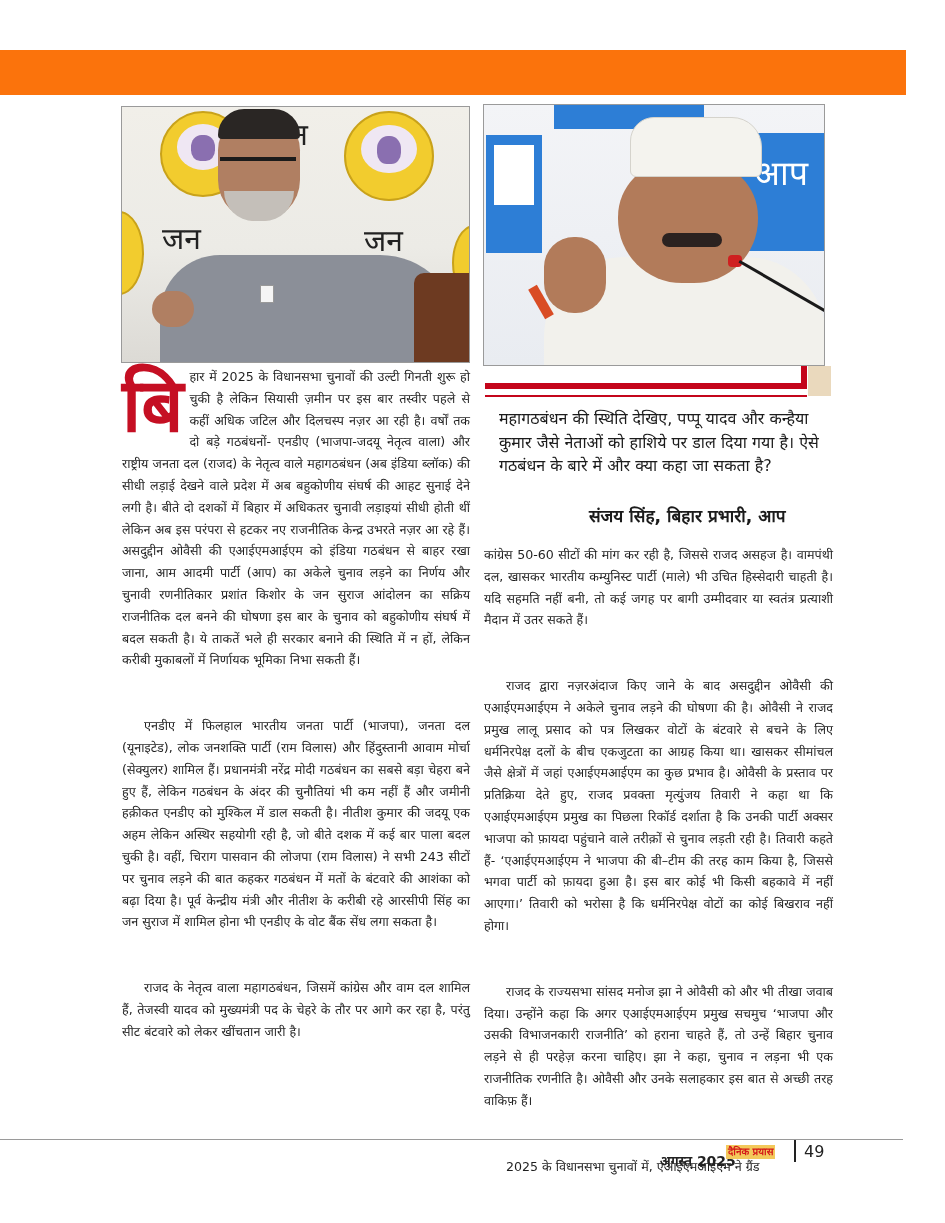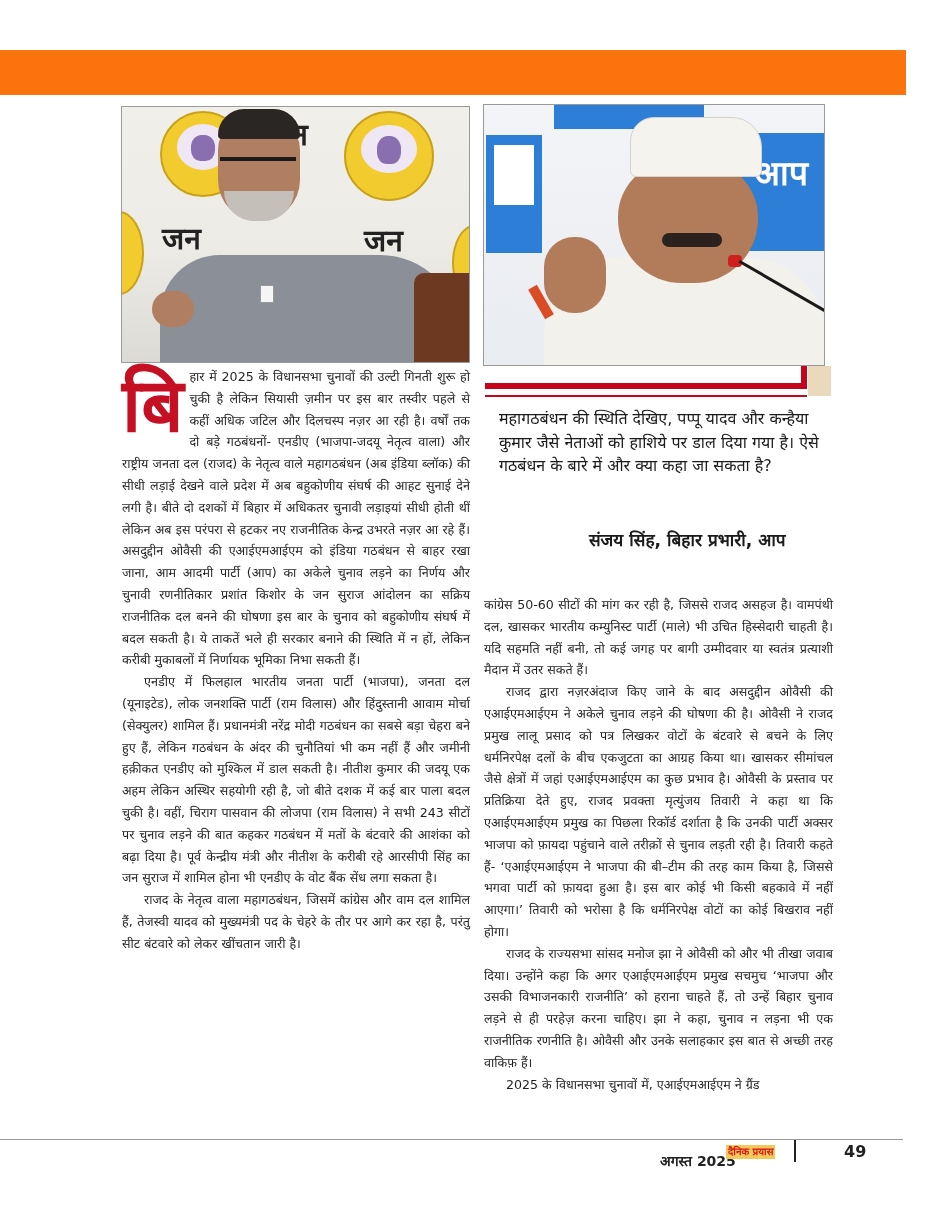--- a/index.html
+++ b/index.html
@@ -1,45 +1,45 @@
 <!DOCTYPE html>
 <html><head>
 <meta charset="utf-8">
 <style>
   html,body{margin:0;padding:0;background:#ffffff;}
   body{width:945px;height:1223px;position:relative;overflow:hidden;font-family:"DejaVu Sans","Liberation Sans",sans-serif;color:#1a1a1a;}
   .banner{position:absolute;left:0;top:50px;width:906px;height:45px;background:#fb730c;}
-  .photo{position:absolute;overflow:hidden;border:1px solid #9a9a9a;box-sizing:border-box;font-weight:bold;}
+  .photo{position:absolute;overflow:hidden;border:1px solid #9a9a9a;box-sizing:border-box;}
   .photo-left{left:121px;top:106px;width:349px;height:257px;background:linear-gradient(180deg,#f1efe9 0%,#ecebe6 55%,#dcdad5 100%);}
   .photo-right{left:483px;top:104px;width:342px;height:262px;background:linear-gradient(180deg,#f3f4f7 0%,#e9ecf1 100%);}
   .logo-badge{position:absolute;border-radius:50%;background:#f2cc2e;border:2px solid #c9a21a;}
   .logo-badge .face{position:absolute;left:18%;top:14%;width:64%;height:56%;border-radius:50%;background:#efe7f3;}
   .logo-badge .face:after{content:"";position:absolute;left:28%;top:22%;width:44%;height:58%;border-radius:45% 45% 40% 40%;background:#8a6fb0;}
   .banner-word{position:absolute;font-family:"DejaVu Serif",serif;font-size:30px;color:#222;}
   .person{position:absolute;}
   .aap-block{position:absolute;background:#2d7ed6;}
   .aap-white{position:absolute;background:#ffffff;}
   .quote-rule-thick{position:absolute;left:485px;top:383px;width:322px;height:6px;background:#c4051b;}
   .quote-rule-vert{position:absolute;left:801px;top:366px;width:6px;height:23px;background:#c4051b;}
   .quote-rule-thin{position:absolute;left:485px;top:395px;width:322px;height:2px;background:#c4051b;}
   .quote-tan{position:absolute;left:808px;top:366px;width:23px;height:30px;background:#ead9bd;}
   .quote{position:absolute;left:499px;top:407px;width:320px;font-size:16px;line-height:23.6px;color:#1b1b1b;}
-  .quote-attr{position:absolute;left:589px;top:504px;font-size:17.2px;font-weight:bold;color:#1b1b1b;margin-top:24px;}
+  .quote-attr{position:absolute;left:589px;top:504px;font-size:17.2px;font-weight:bold;color:#1b1b1b;}
   .col{position:absolute;font-size:12.6px;line-height:21.8px;text-align:justify;color:#1f1f1f;}
   .col p{margin:0;}
-  .col .indent{text-indent:22px;}
+  .col .indent{text-indent:22px;margin-top:44px;}
   .col h3{margin:10px 0 5px 0;font-size:15px;font-weight:bold;letter-spacing:-0.2px;color:#1a1a1a;line-height:22px;}
   .col-left{left:122px;top:366px;width:348px;}
-  .col-right{left:484px;top:594px;width:349px;}
+  .col-right{left:484px;top:544px;width:349px;}
   .dropcap{float:left;font-family:"DejaVu Serif",serif;font-size:74px;line-height:70px;color:#c50f23;font-weight:bold;margin:4px 6px 0 0;height:68px;}
   .footer-rule{position:absolute;left:0;top:1139px;width:903px;height:1px;background:#9a9a9a;}
   .footer-date{position:absolute;left:660px;top:1151px;font-size:14px;font-weight:bold;color:#222;}
   .footer-logo{position:absolute;left:726px;top:1145px;padding:0 2px;height:14px;line-height:14px;font-size:10px;font-weight:bold;color:#d41919;background:#f3c95b;text-align:right;}
   .footer-sep{position:absolute;left:794px;top:1140px;width:2px;height:22px;background:#222;}
-  .footer-page{position:absolute;left:844px;top:1142px;font-size:16px;font-weight:bold;color:#222;text-align:right;}
+  .footer-page{position:absolute;left:804px;top:1142px;font-size:16px;font-weight:normal;color:#222;text-align:right;}
 </style>
 </head>
 <body>
 
 <div class="banner"></div>
 
 <div class="photo photo-left">
   <div class="logo-badge" style="left:38px;top:4px;width:82px;height:82px;">
       <div class="face"></div>
     </div>

